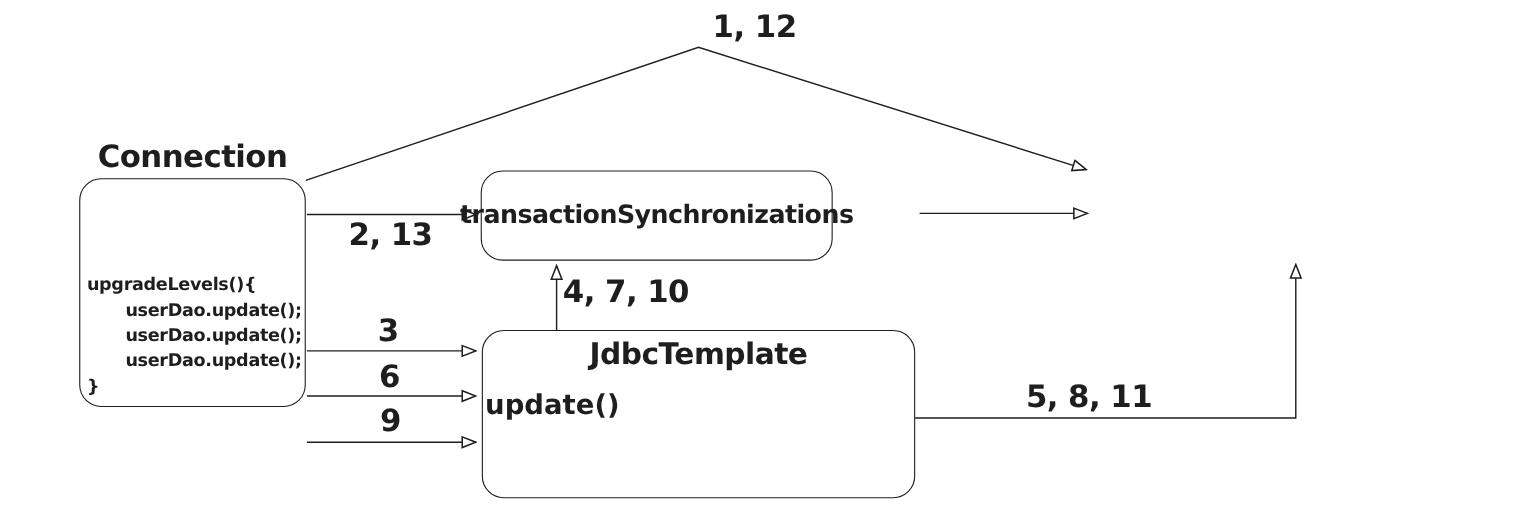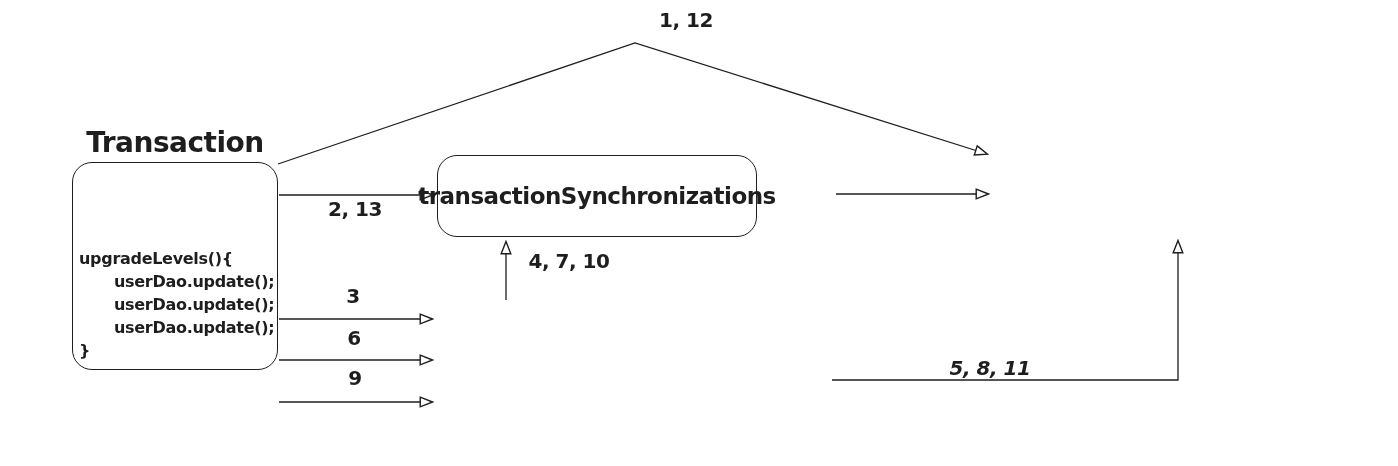--- a/index.html
+++ b/index.html
@@ -67,32 +67,32 @@
     font-weight: 600;
     line-height: 23px;
     white-space: nowrap;
     letter-spacing: -0.3px;
   }
   .code-line.indent { padding-left: 35px; }
 
   .edge-label {
     position: absolute;
     transform: translateX(-50%);
-    font-size: 20px;
+    font-size: 28px;
     font-weight: 600;
     white-space: nowrap;
     letter-spacing: -0.5px;
   }
   .el-1-12   { left: 686px;  top: 8px;   }
   .el-2-13   { left: 355px;  top: 156px; margin-top: 41px; }
   .el-3      { left: 353px;  top: 284px; }
   .el-6      { left: 354px;  top: 326px; }
   .el-9      { left: 355px;  top: 366px; }
   .el-4-7-10 { left: 569px;  top: 249px; }
-  .el-5-8-11 { left: 990px;  top: 356px; font-style: italic; }
+  .el-5-8-11 { left: 990px;  top: 344px; }
 </style>
 </head>
 <body>
 
 <div class="canvas">
 
   <svg class="edges-layer" width="1398" height="466" viewBox="0 0 1398 466" xmlns="http://www.w3.org/2000/svg">
     <defs>
       <marker id="arrow-open" viewBox="0 0 14 12" refX="12.5" refY="6" markerWidth="15" markerHeight="13" orient="auto-start-reverse" markerUnits="userSpaceOnUse">
         <path d="M1.5,1.5 L13,6 L1.5,10.5 Z" fill="#ffffff" stroke="#1e1e1e" stroke-width="1.3"></path>
@@ -103,37 +103,41 @@
       <line x1="279" y1="195" x2="432" y2="195" marker-end="url(#arrow-open)"></line>
       <line x1="836" y1="194" x2="988" y2="194" marker-end="url(#arrow-open)"></line>
       <line x1="506" y1="300" x2="506" y2="242" marker-end="url(#arrow-open)"></line>
       <line x1="279" y1="319" x2="432" y2="319" marker-end="url(#arrow-open)"></line>
       <line x1="279" y1="360" x2="432" y2="360" marker-end="url(#arrow-open)"></line>
       <line x1="279" y1="402" x2="432" y2="402" marker-end="url(#arrow-open)"></line>
       <polyline points="832,380 1178,380 1178,241" marker-end="url(#arrow-open)"></polyline>
     </g>
   </svg>
 
-  <div class="title-user-service">Transaction</div>
+  <div class="title-user-service">Connection</div>
 
   <div class="node node-user-service">
     <div class="code-block">
       <div class="code-line">upgradeLevels(){</div>
       <div class="code-line indent">userDao.update();</div>
       <div class="code-line indent">userDao.update();</div>
       <div class="code-line indent">userDao.update();</div>
       <div class="code-line">}</div>
     </div>
   </div>
 
   <div class="node node-sync">
     <div class="node-title label-sync">transactionSynchronizations</div>
   </div>
 
 
+  <div class="node node-jdbc">
+    <div class="jdbc-title">JdbcTemplate</div>
+    <div class="jdbc-method">update()</div>
+  </div>
 
   <div class="edge-label el-1-12">1, 12</div>
   <div class="edge-label el-2-13">2, 13</div>
   <div class="edge-label el-3">3</div>
   <div class="edge-label el-6">6</div>
   <div class="edge-label el-9">9</div>
   <div class="edge-label el-4-7-10">4, 7, 10</div>
   <div class="edge-label el-5-8-11">5, 8, 11</div>
 
 </div>

